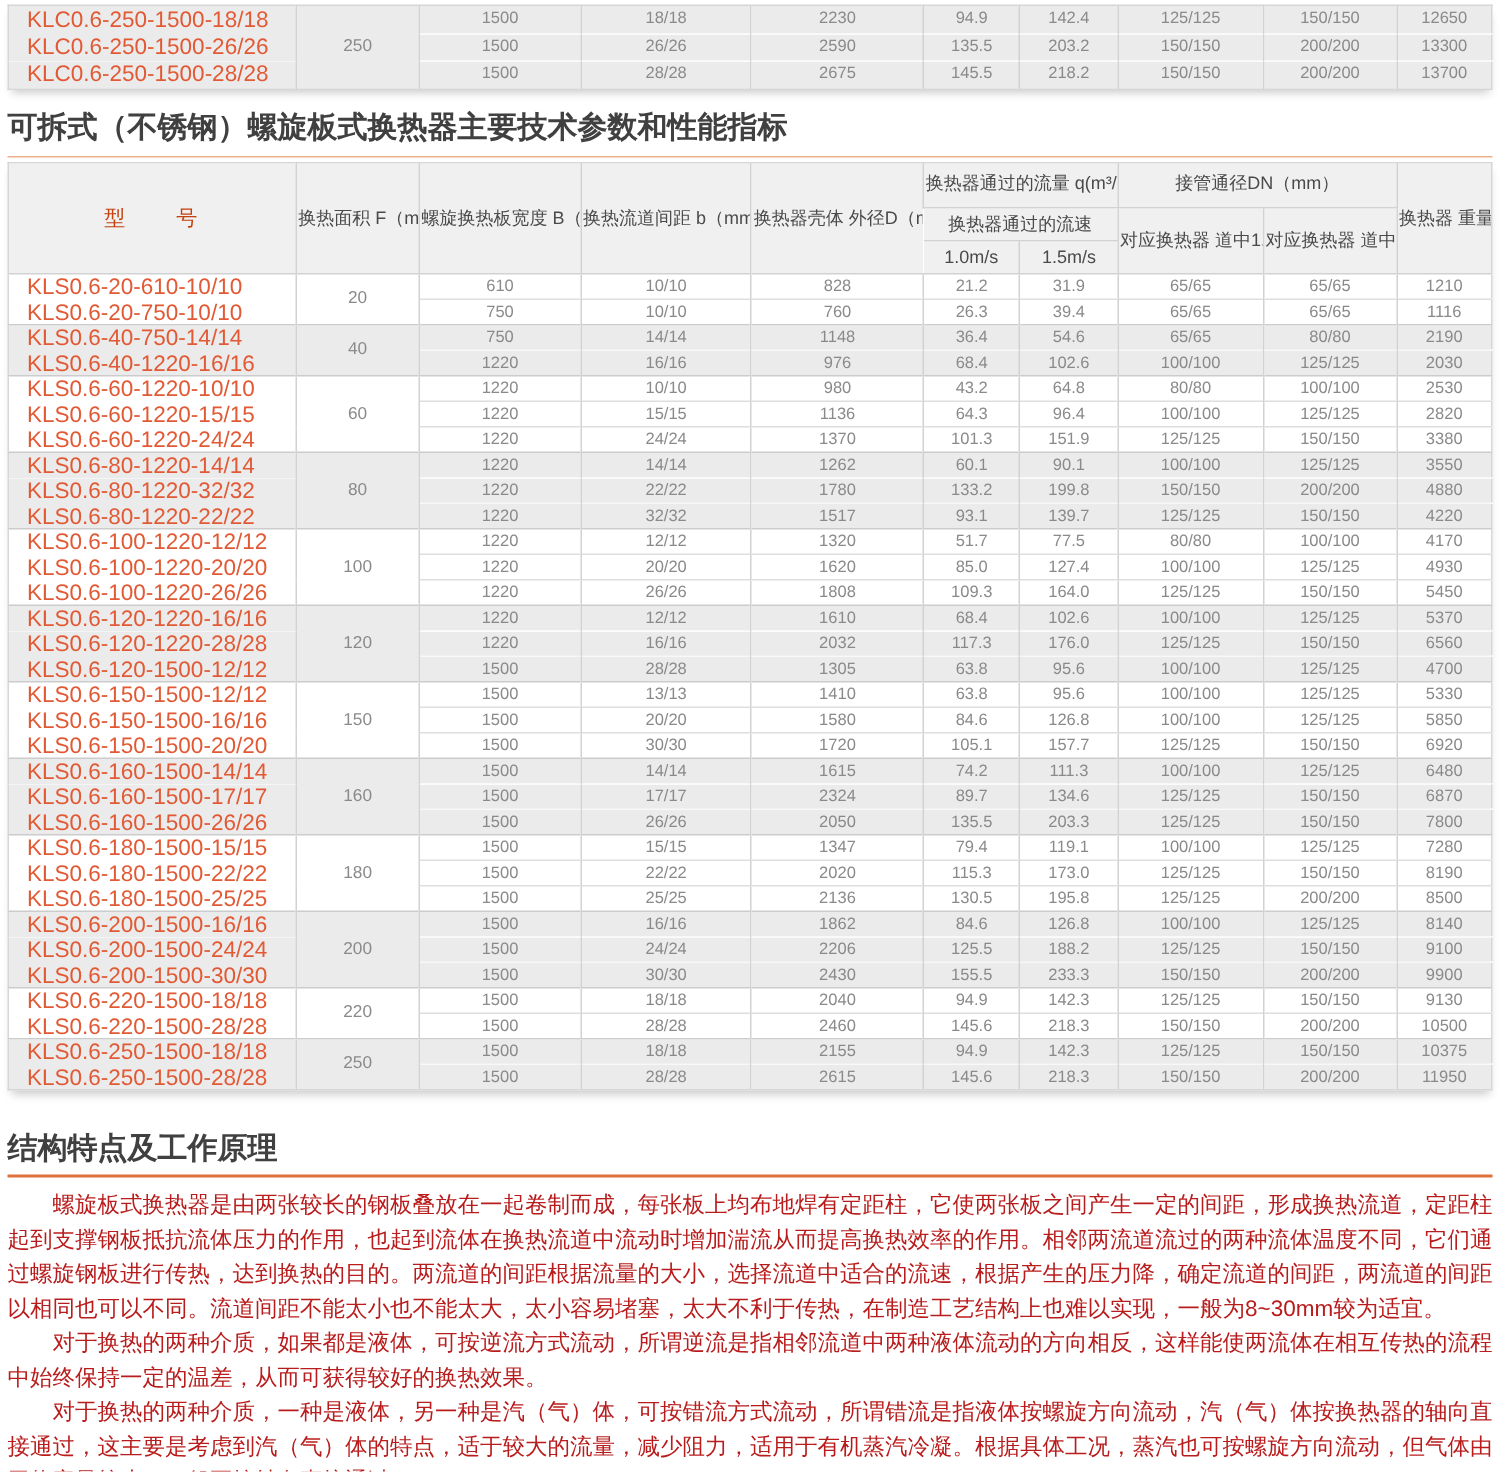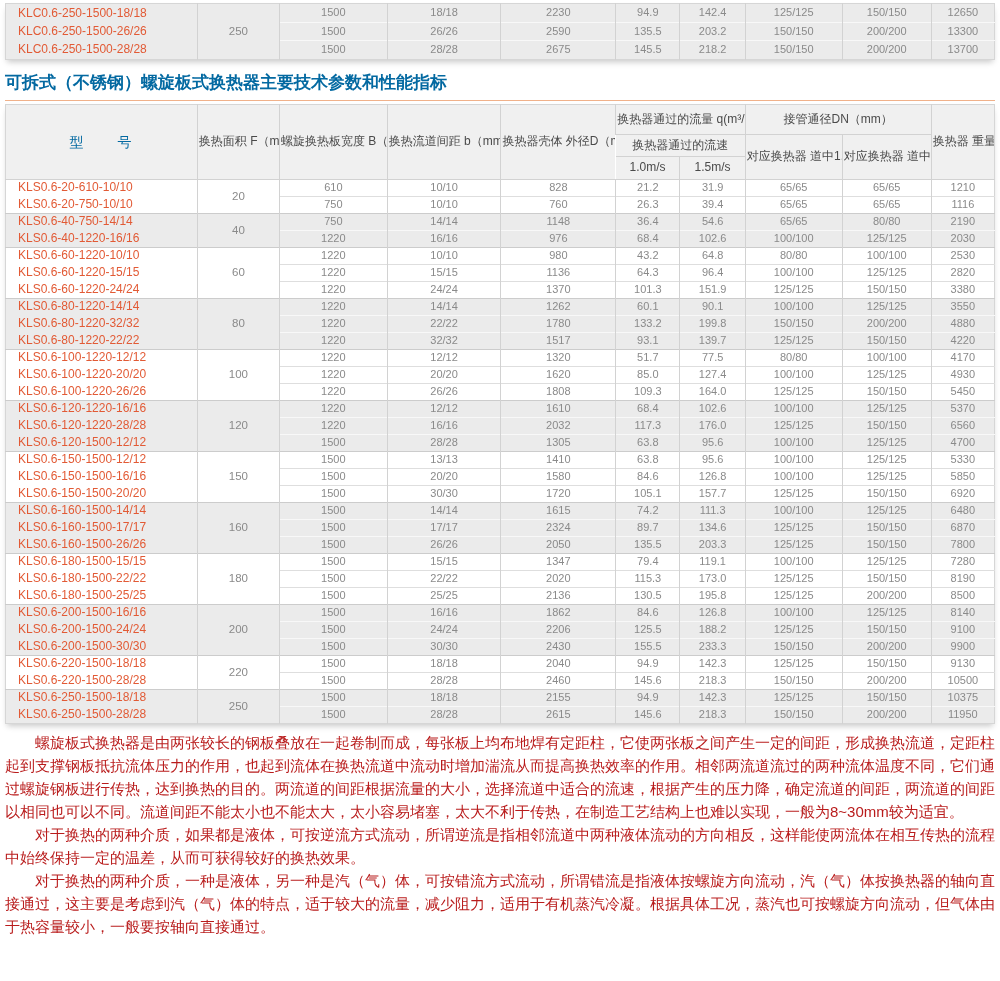--- a/index.html
+++ b/index.html
@@ -23,42 +23,42 @@
 
   
   thead th {
     background: #f0f0f0; color: #4a4a4a; font-weight: normal; font-size: 12px;
     text-align: center; vertical-align: middle; border-bottom: 1px solid #d2d2d2;
     white-space: pre-line; line-height: 1.45; padding: 2px 1px;
   }
   thead tr.h1 th { height: 30px; }
   thead tr.h2 th { height: 22px; }
   thead tr.h3 th { height: 16px; }
-  th.model-h { color: #0369a1; font-size: 14px; letter-spacing: 2px; }
+  th.model-h { color: #c2410c; font-size: 14px; letter-spacing: 2px; }
 
   
   tbody td {
     height: 17px; font-size: 11px; color: #8a8a8a; text-align: center;
     vertical-align: middle; border-top: 1px solid #dedede; line-height: 13px;
   }
   tbody tr.stripe td { background: #ebebeb; border-top-color: #f8f8f8; }
   tbody tr.group-first td { border-top: 1px solid #cccccc; }
   tbody tr:first-child td { border-top: none; }
   tbody td.model {
-    text-align: left; padding-left: 12px; color: #e25a35; font-size: 12px; border-top: none;
+    text-align: left; padding-left: 12px; color: #e25a35; font-size: 15px; border-top: none;
   }
   tbody tr.group-first td.model { border-top: 1px solid #cccccc; }
   tbody tr:first-child td.model { border-top: none; }
   tbody td.fcell { font-size: 11.5px; }
 
   .toptable { margin-top: 3px; }
   .toptable tbody td { height: 18.5px; }
 
   .sec-title {
-    color: #0369a1; font-weight: bold; font-size: 17px;
+    color: #404040; font-weight: bold; font-size: 20px;
     padding: 13px 0 7px 0; border-bottom: 1px solid #f0b18a;
     margin-bottom: 0; line-height: 1.2;
   }
   .sec-title.second { border-bottom: 2px solid #e0703c; margin-top: 14px; padding-bottom: 5px; }
   .spec-wrap { margin-top: 3px; }
 
   .paragraphs { margin-top: 7px; }
   .paragraphs p {
     font-size: 15px; line-height: 23px; color: #b91c1c;
     text-indent: 2em; text-align: justify;
@@ -530,19 +530,20 @@
             <td>145.6</td>
             <td>218.3</td>
             <td>150/150</td>
             <td>200/200</td>
             <td>11950</td>
           </tr>
         </tbody>
     </table>
   </div>
 
+  <h2 class="sec-title second">结构特点及工作原理</h2>
   <div class="paragraphs">
     <p>螺旋板式换热器是由两张较长的钢板叠放在一起卷制而成，每张板上均布地焊有定距柱，它使两张板之间产生一定的间距，形成换热流道，定距柱起到支撑钢板抵抗流体压力的作用，也起到流体在换热流道中流动时增加湍流从而提高换热效率的作用。相邻两流道流过的两种流体温度不同，它们通过螺旋钢板进行传热，达到换热的目的。两流道的间距根据流量的大小，选择流道中适合的流速，根据产生的压力降，确定流道的间距，两流道的间距以相同也可以不同。流道间距不能太小也不能太大，太小容易堵塞，太大不利于传热，在制造工艺结构上也难以实现，一般为8~30mm较为适宜。</p>
     <p>对于换热的两种介质，如果都是液体，可按逆流方式流动，所谓逆流是指相邻流道中两种液体流动的方向相反，这样能使两流体在相互传热的流程中始终保持一定的温差，从而可获得较好的换热效果。</p>
     <p>对于换热的两种介质，一种是液体，另一种是汽（气）体，可按错流方式流动，所谓错流是指液体按螺旋方向流动，汽（气）体按换热器的轴向直接通过，这主要是考虑到汽（气）体的特点，适于较大的流量，减少阻力，适用于有机蒸汽冷凝。根据具体工况，蒸汽也可按螺旋方向流动，但气体由于热容量较小，一般要按轴向直接通过。</p>
   </div>
 
 </div>
 
 </body></html>

